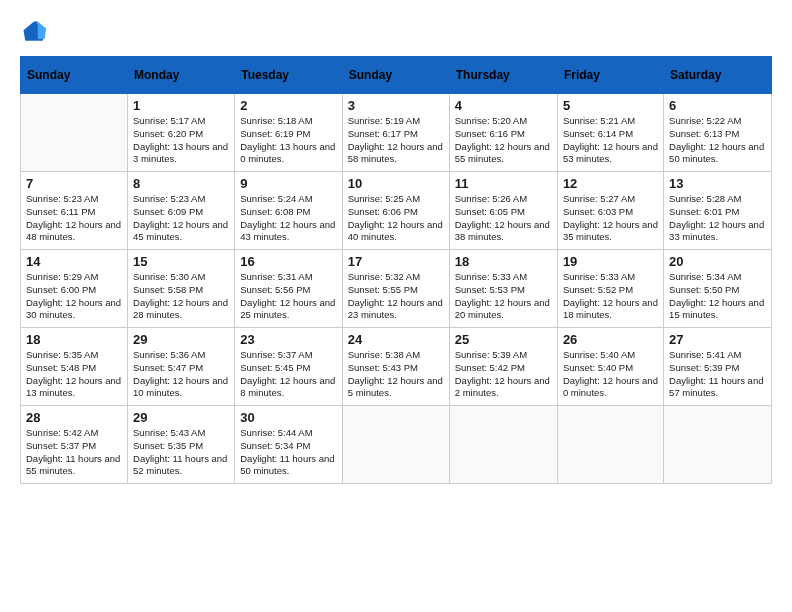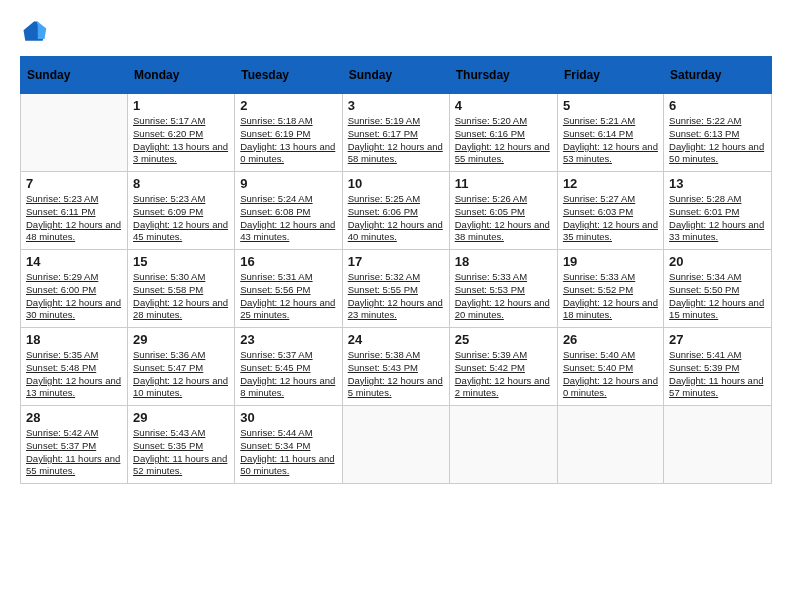--- a/index.html
+++ b/index.html
@@ -77,21 +77,20 @@
       font-size: 13px;
       font-weight: bold;
       color: #1a1a1a;
       display: block;
       margin-bottom: 2px;
     }
     .cell-text {
       font-size: 9.5px;
       color: #222;
       line-height: 1.35;
-      text-decoration: underline;
     }
     .empty-cell {
       background: #f9f9f9;
     }
   </style>
 </head>
 <body>
 
 <div class="page">
   <div class="header">

